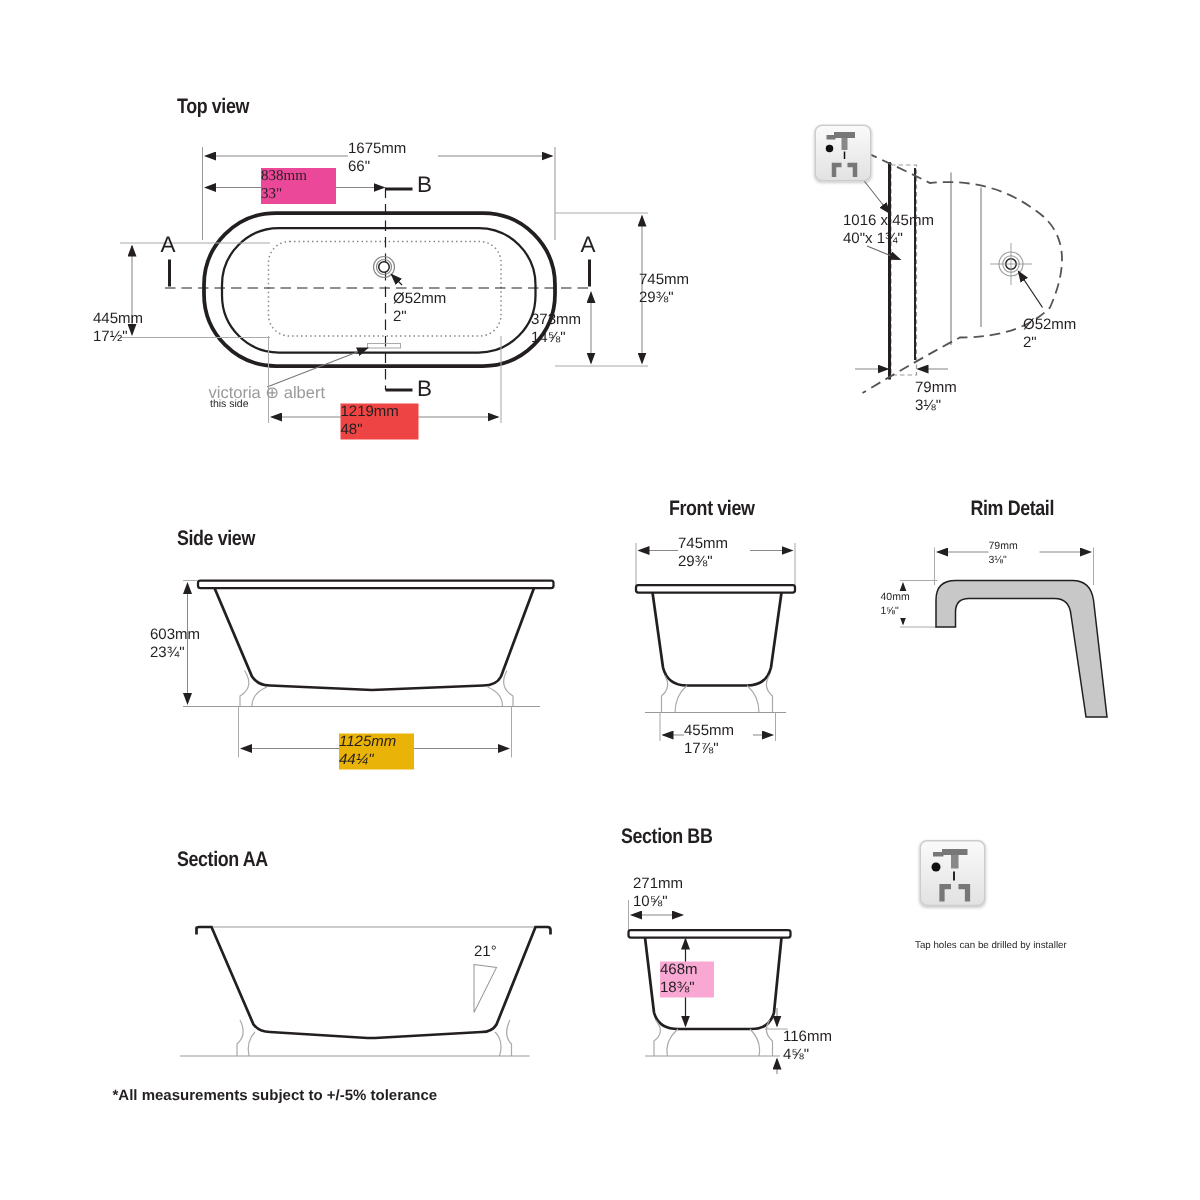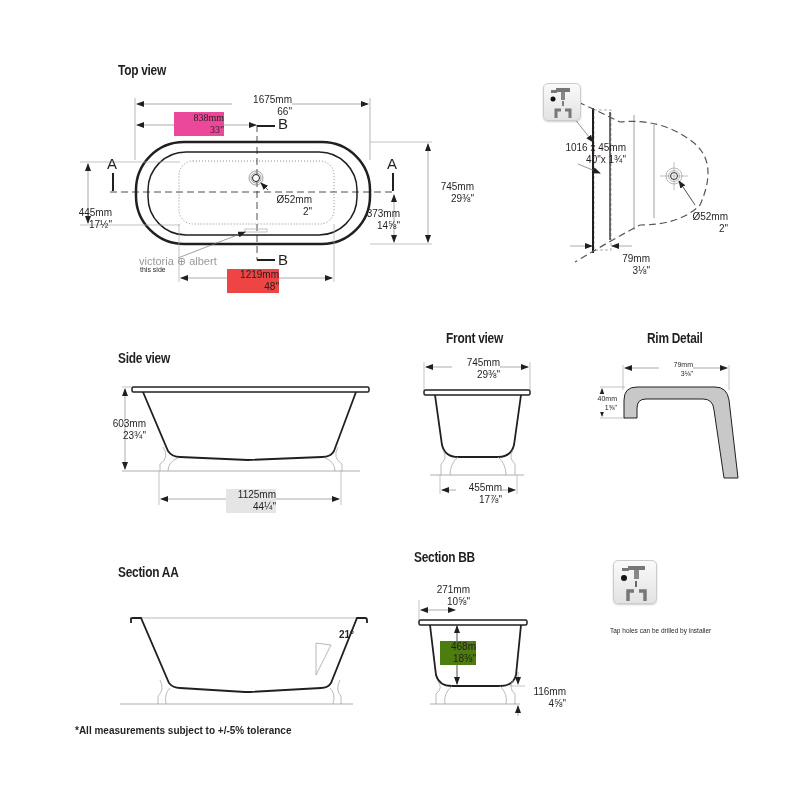--- a/index.html
+++ b/index.html
@@ -1,18 +1,18 @@
 <!DOCTYPE html>
 <html><head>
 <meta charset="utf-8">
 <style>
   html, body { margin:0; padding:0; background:#ffffff; }
   body { width:800px; height:800px; position:relative; overflow:hidden; font-family:"Liberation Sans", sans-serif; color:#231f20; }
   .title { position:absolute; font-family:"Liberation Sans", sans-serif; font-weight:bold; font-size:14px; color:#231f20; letter-spacing:-0.3px; transform:scaleX(0.85); transform-origin:left top; }
-  .dim { position:absolute; font-size:10px; line-height:12px; text-align:right; color:#231f20; white-space:nowrap; }
+  .dim { position:absolute; font-size:10px; line-height:12px; text-align:left; color:#231f20; white-space:nowrap; }
   .dim.small { font-size:7px; line-height:9px; }
   .lbl { position:absolute; font-size:15px; color:#231f20; }
   svg { position:absolute; left:0; top:0; }
   .note { position:absolute; font-size:10px; font-weight:bold; color:#231f20; }
   .tiny { position:absolute; font-size:6.5px; color:#231f20; white-space:nowrap; }
   .brand { position:absolute; font-size:11px; color:#9a9a9a; white-space:nowrap; }
 </style>
 </head>
 <body>
 
@@ -228,21 +228,21 @@
 </div>
 <div class="dim" style="left:610px;top:253px;width:40px;">
   <div>79mm</div>
   <div>3⅛"</div>
 </div>
 
 <div class="dim" style="left:100px;top:418px;width:46px;">
   <div>603mm</div>
   <div>23¾"</div>
 </div>
-<div class="dim" style="left:226px;top:489px;width:50px;background:#e5e5e5;">
+<div class="dim" style="left:226px;top:489px;width:50px;background:#eab308;font-style:italic;">
   <div>1125mm</div>
   <div>44¼"</div>
 </div>
 
 <div class="dim" style="left:452px;top:357px;width:48px;background:#fff;">
   <div>745mm</div>
   <div>29⅜"</div>
 </div>
 <div class="dim" style="left:456px;top:482px;width:46px;background:#fff;">
   <div>455mm</div>
@@ -251,27 +251,27 @@
 
 <div class="dim small" style="left:659px;top:360px;width:34px;background:#fff;">
   <div>79mm</div>
   <div>3⅛"</div>
 </div>
 <div class="dim small" style="left:587px;top:394px;width:30px;background:#fff;">
   <div>40mm</div>
   <div>1⅝"</div>
 </div>
 
-<div class="dim" style="left:332px;top:629px;width:22px;font-weight:bold;">21°</div>
+<div class="dim" style="left:316px;top:629px;width:22px;">21°</div>
 
 <div class="dim" style="left:422px;top:584px;width:48px;">
   <div>271mm</div>
   <div>10⅝"</div>
 </div>
-<div class="dim" style="left:440px;top:641px;width:36px;background:#4d7c0f;">
+<div class="dim" style="left:440px;top:641px;width:36px;background:#f9a8d4;">
   <div>468m</div>
   <div>18⅜"</div>
 </div>
 <div class="dim" style="left:522px;top:686px;width:44px;">
   <div>116mm</div>
   <div>4⅝"</div>
 </div>
 
 <div class="note" style="left:75px;top:725px;">*All measurements subject to +/-5% tolerance</div>
 <div class="tiny" style="left:610px;top:627px;">Tap holes can be drilled by installer</div>

